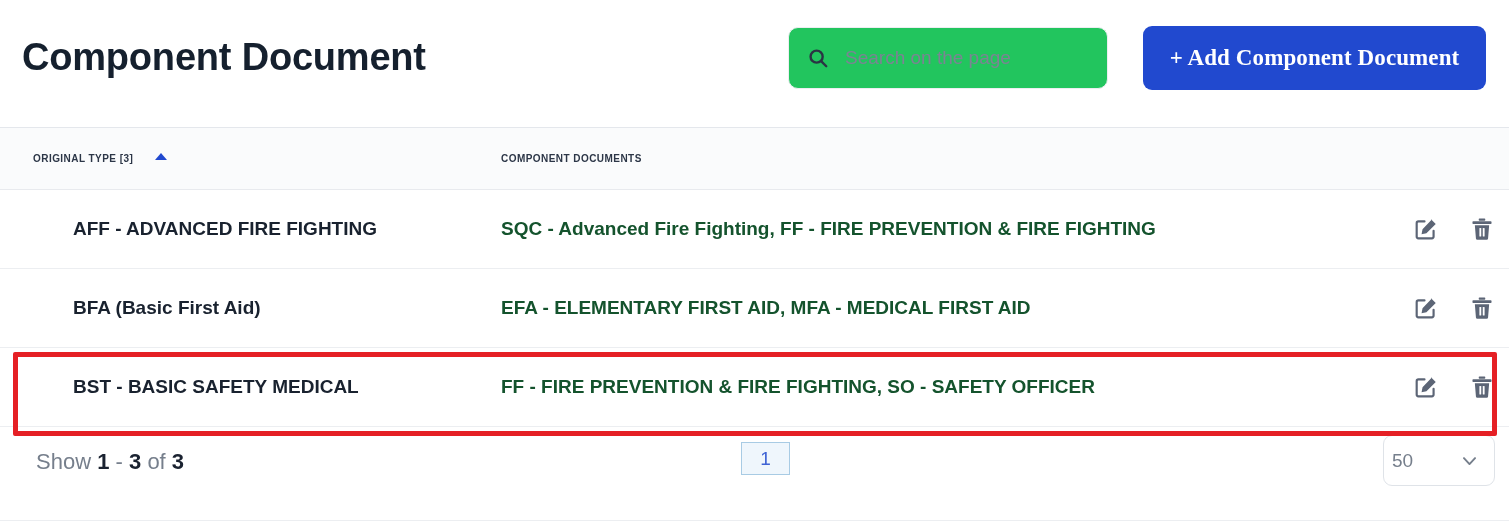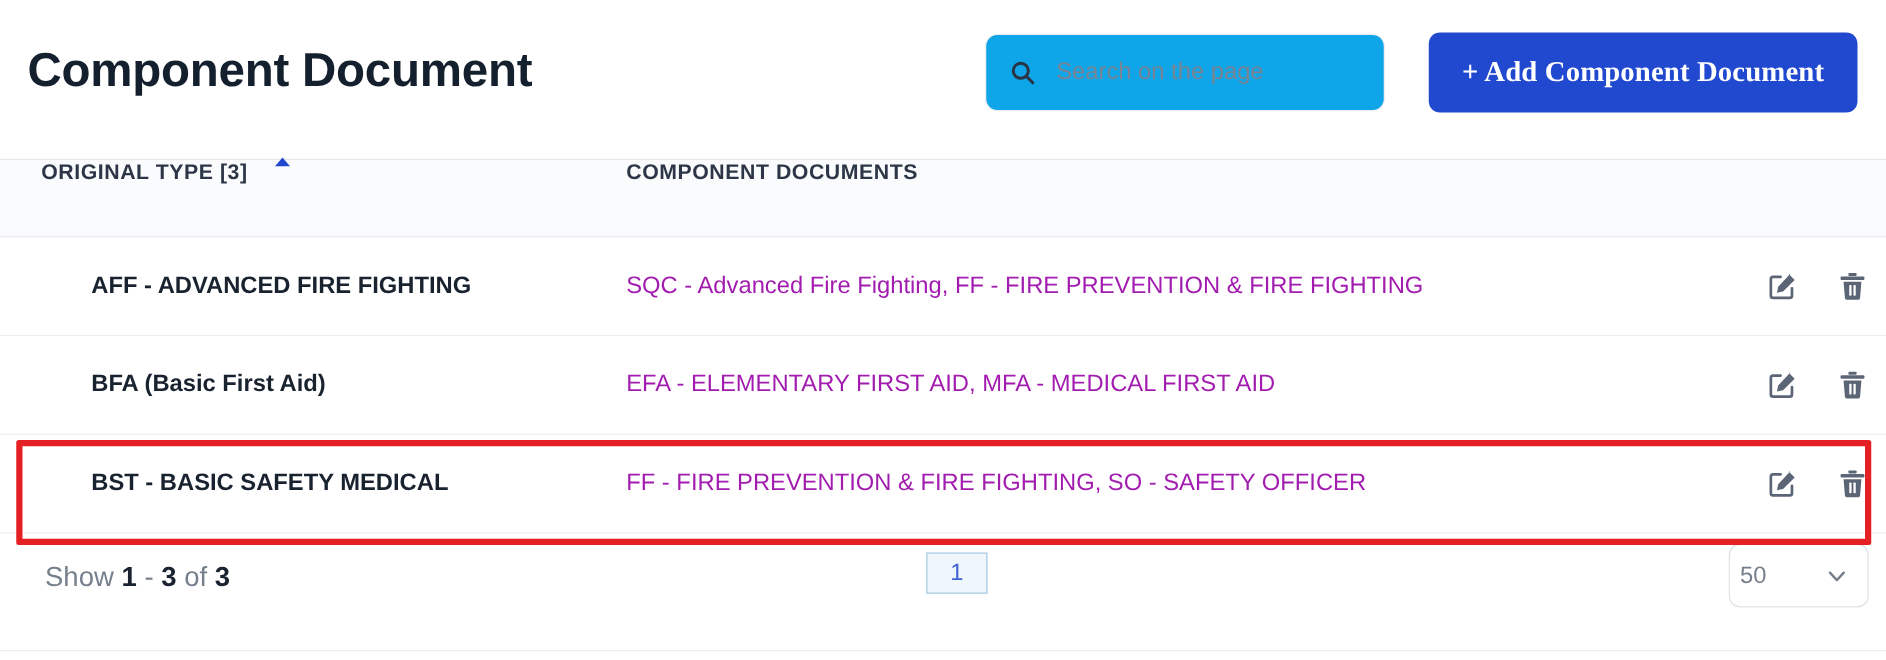--- a/index.html
+++ b/index.html
@@ -33,21 +33,21 @@
     letter-spacing: -0.2px;
     color: #15202e;
     white-space: nowrap;
   }
   .search-wrap {
     position: absolute;
     left: 788px;
     top: 27px;
     width: 320px;
     height: 62px;
-    background: #0ea5e9;
+    background: #22c55e;
     border: 1px solid #eceef1;
     border-radius: 10px;
     display: flex;
     align-items: center;
     padding: 0 18px;
   }
   .search-icon {
     width: 22px; height: 22px;
     flex: 0 0 auto;
     margin-right: 14px;
@@ -91,22 +91,22 @@
     height: 62px;
     background: #fafbfc;
     border-bottom: 1px solid #e8eaee;
     position: relative;
   }
   .th {
     position: absolute;
     top: 0;
     height: 100%;
     display: flex;
-    align-items: flex-start;
-    font-size: 17px;
+    align-items: center;
+    font-size: 10px;
     font-weight: 700;
     letter-spacing: 0.45px;
     color: #2c3647;
     white-space: nowrap;
     gap: 12px;
   }
   .th-type { left: 33px; }
   .th-docs { left: 501px; }
   .sort-caret {
     display: inline-block;
@@ -136,22 +136,22 @@
   .cell-type {
     left: 33px;
     font-size: 19px;
     font-weight: 700;
     color: #19222f;
     margin-left: 40px;
   }
   .cell-docs {
     left: 501px;
     font-size: 19px;
-    font-weight: 400;
-    color: #a21caf;
+    font-weight: 700;
+    color: #14532d;
   }
   .cell-actions {
     right: 14px;
     display: flex;
     align-items: center;
     gap: 30px;
   }
   .icon-btn {
     width: 26px; height: 26px;
     color: #5c6576;

